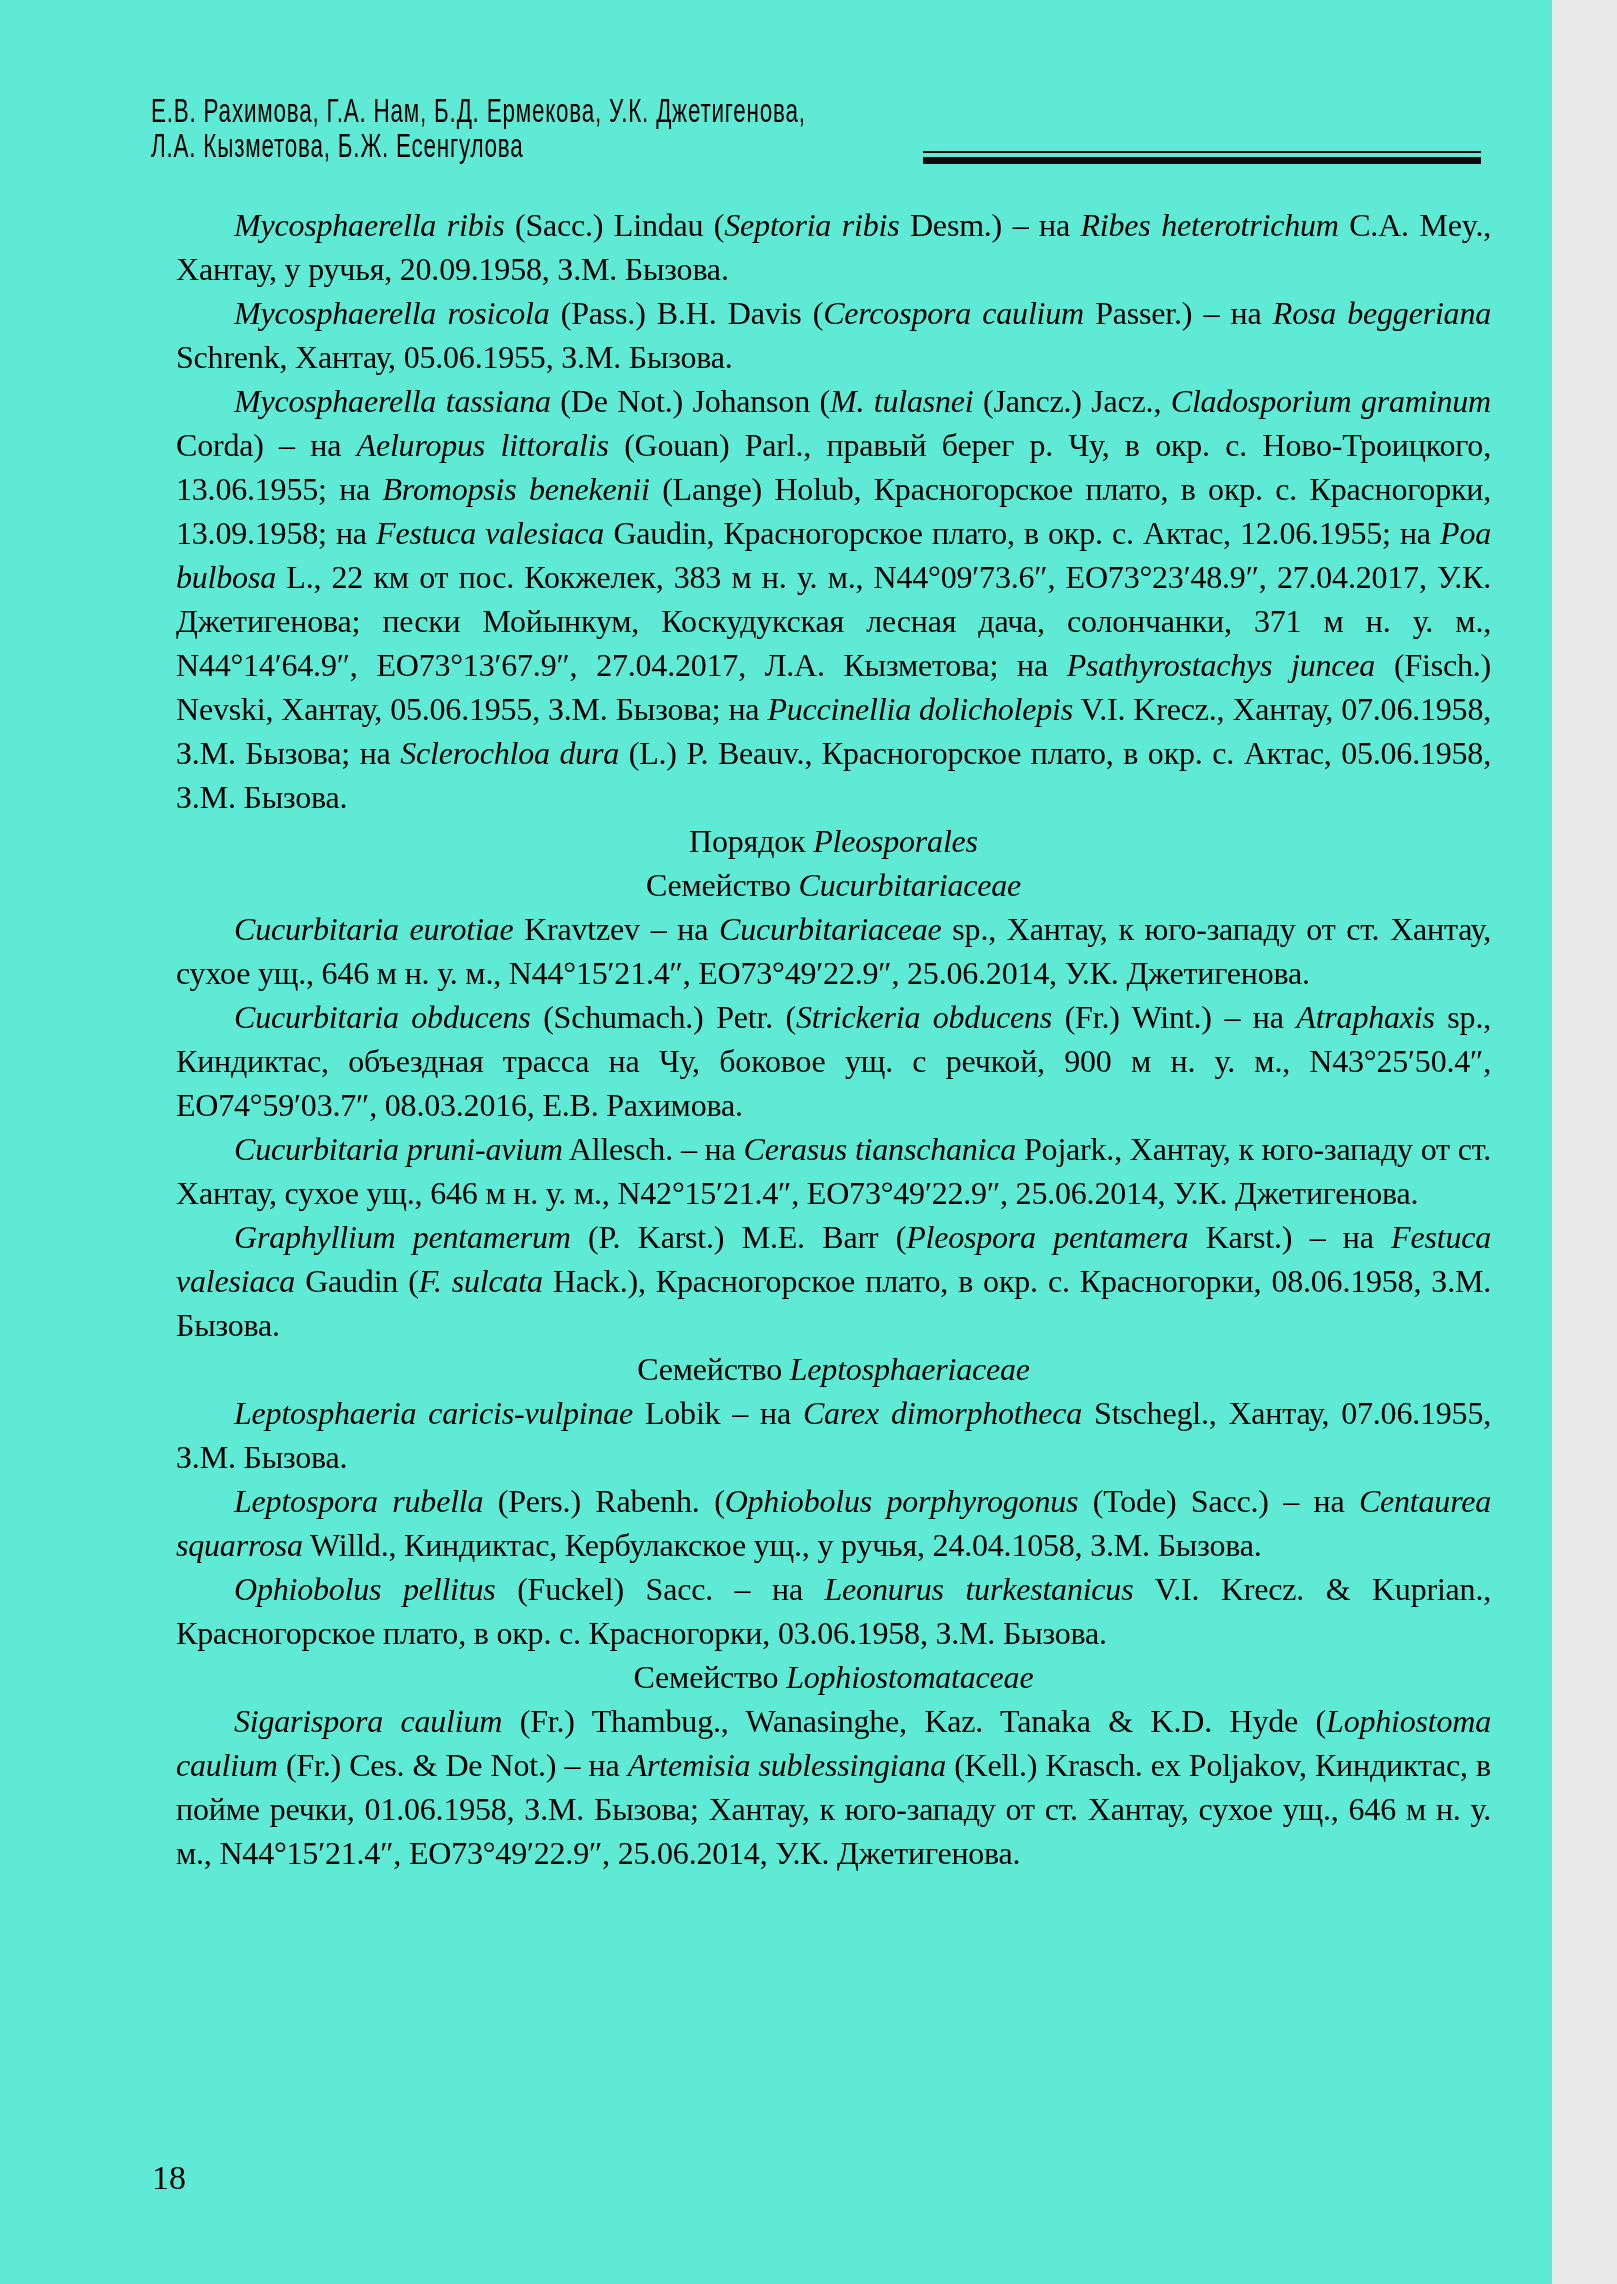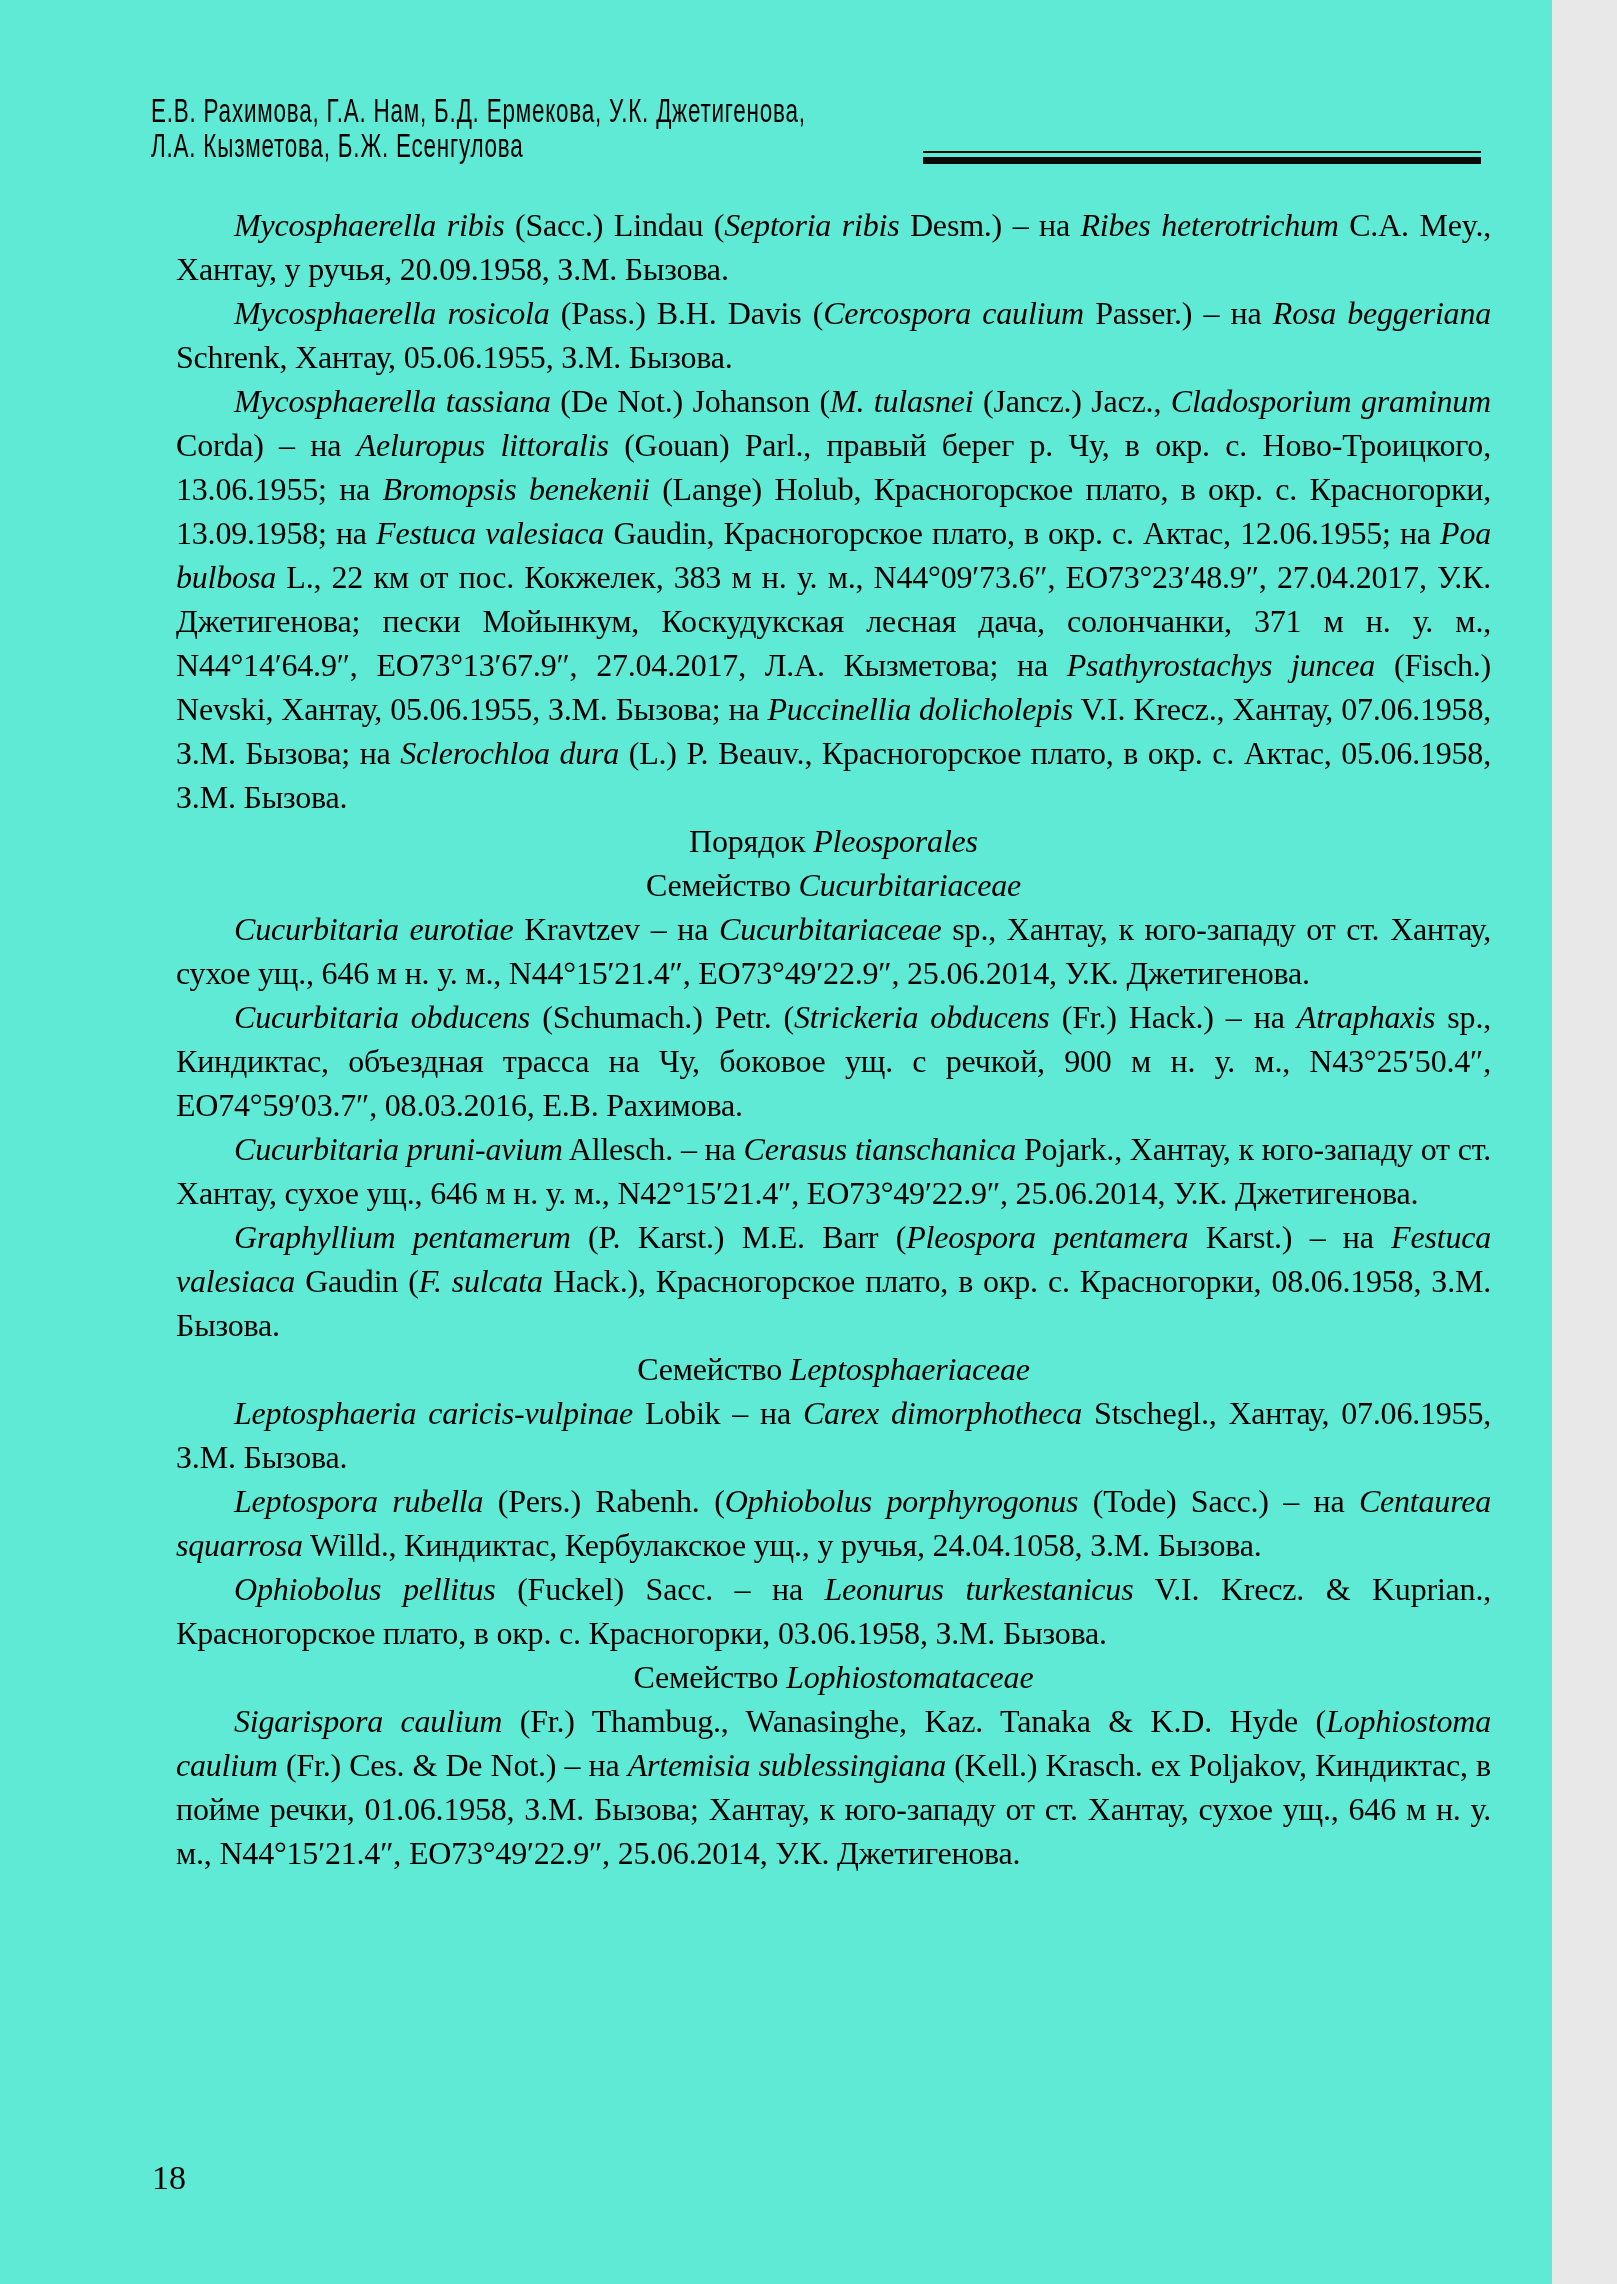--- a/index.html
+++ b/index.html
@@ -74,21 +74,21 @@
     <div class="rule-thick"></div>
   </div>
 
   <div class="body">
       <p class="para"><i>Mycosphaerella ribis</i><span> (Sacc.) Lindau (</span><i>Septoria ribis</i><span> Desm.) – на </span><i>Ribes heterotrichum</i><span> C.A. Mey., Хантау, у ручья, 20.09.1958, З.М. Бызова.</span></p>
       <p class="para"><i>Mycosphaerella rosicola</i><span> (Pass.) B.H. Davis (</span><i>Cercospora caulium</i><span> Passer.) – на </span><i>Rosa beggeriana</i><span> Schrenk, Хантау, 05.06.1955, З.М. Бызова.</span></p>
       <p class="para"><i>Mycosphaerella tassiana</i><span> (De Not.) Johanson (</span><i>M. tulasnei</i><span> (Jancz.) Jacz., </span><i>Cladosporium graminum</i><span> Corda) – на </span><i>Aeluropus littoralis</i><span> (Gouan) Parl., правый берег р. Чу, в окр. с. Ново-Троицкого, 13.06.1955; на </span><i>Bromopsis benekenii</i><span> (Lange) Holub, Красногорское плато, в окр. с. Красногорки, 13.09.1958; на </span><i>Festuca valesiaca</i><span> Gaudin, Красногорское плато, в окр. с. Актас, 12.06.1955; на </span><i>Poa bulbosa</i><span> L., 22 км от пос. Кокжелек, 383 м н. у. м., N44°09′73.6″, EO73°23′48.9″, 27.04.2017, У.К. Джетигенова; пески Мойынкум, Коскудукская лесная дача, солончанки, 371 м н. у. м., N44°14′64.9″, EO73°13′67.9″, 27.04.2017, Л.А. Кызметова; на </span><i>Psathyrostachys juncea</i><span> (Fisch.) Nevski, Хантау, 05.06.1955, З.М. Бызова; на </span><i>Puccinellia dolicholepis</i><span> V.I. Krecz., Хантау, 07.06.1958, З.М. Бызова; на </span><i>Sclerochloa dura</i><span> (L.) P. Beauv., Красногорское плато, в окр. с. Актас, 05.06.1958, З.М. Бызова.</span></p>
       <p class="heading"><span>Порядок </span><i>Pleosporales</i></p>
       <p class="heading"><span>Семейство </span><i>Cucurbitariaceae</i></p>
       <p class="para"><i>Cucurbitaria eurotiae</i><span> Kravtzev – на </span><i>Cucurbitariaceae</i><span> sp., Хантау, к юго-западу от ст. Хантау, сухое ущ., 646 м н. у. м., N44°15′21.4″, EO73°49′22.9″, 25.06.2014, У.К. Джетигенова.</span></p>
-      <p class="para"><i>Cucurbitaria obducens</i><span> (Schumach.) Petr. (</span><i>Strickeria obducens</i><span> (Fr.) Hack.) – на </span><i>Atraphaxis</i><span> sp., Киндиктас, объездная трасса на Чу, боковое ущ. с речкой, 900 м н. у. м., N43°25′50.4″, EO74°59′03.7″, 08.03.2016, Е.В. Рахимова.</span></p>
+      <p class="para"><i>Cucurbitaria obducens</i><span> (Schumach.) Petr. (</span><i>Strickeria obducens</i><span> (Fr.) Wint.) – на </span><i>Atraphaxis</i><span> sp., Киндиктас, объездная трасса на Чу, боковое ущ. с речкой, 900 м н. у. м., N43°25′50.4″, EO74°59′03.7″, 08.03.2016, Е.В. Рахимова.</span></p>
       <p class="para"><i>Cucurbitaria pruni-avium</i><span> Allesch. – на </span><i>Cerasus tianschanica</i><span> Pojark., Хантау, к юго-западу от ст. Хантау, сухое ущ., 646 м н. у. м., N42°15′21.4″, EO73°49′22.9″, 25.06.2014, У.К. Джетигенова.</span></p>
       <p class="para"><i>Graphyllium pentamerum</i><span> (P. Karst.) M.E. Barr (</span><i>Pleospora pentamera</i><span> Karst.) – на </span><i>Festuca valesiaca</i><span> Gaudin (</span><i>F. sulcata</i><span> Hack.), Красногорское плато, в окр. с. Красногорки, 08.06.1958, З.М. Бызова.</span></p>
       <p class="heading"><span>Семейство </span><i>Leptosphaeriaceae</i></p>
       <p class="para"><i>Leptosphaeria caricis-vulpinae</i><span> Lobik – на </span><i>Carex dimorphotheca</i><span> Stschegl., Хантау, 07.06.1955, З.М. Бызова.</span></p>
       <p class="para"><i>Leptospora rubella</i><span> (Pers.) Rabenh. (</span><i>Ophiobolus porphyrogonus</i><span> (Tode) Sacc.) – на </span><i>Centaurea squarrosa</i><span> Willd., Киндиктас, Кербулакское ущ., у ручья, 24.04.1058, З.М. Бызова.</span></p>
       <p class="para"><i>Ophiobolus pellitus</i><span> (Fuckel) Sacc. – на </span><i>Leonurus turkestanicus</i><span> V.I. Krecz. &amp; Kuprian., Красногорское плато, в окр. с. Красногорки, 03.06.1958, З.М. Бызова.</span></p>
       <p class="heading"><span>Семейство </span><i>Lophiostomataceae</i></p>
       <p class="para"><i>Sigarispora caulium</i><span> (Fr.) Thambug., Wanasinghe, Kaz. Tanaka &amp; K.D. Hyde (</span><i>Lophiostoma caulium</i><span> (Fr.) Ces. &amp; De Not.) – на </span><i>Artemisia sublessingiana</i><span> (Kell.) Krasch. ex Poljakov, Киндиктас, в пойме речки, 01.06.1958, З.М. Бызова; Хантау, к юго-западу от ст. Хантау, сухое ущ., 646 м н. у. м., N44°15′21.4″, EO73°49′22.9″, 25.06.2014, У.К. Джетигенова.</span></p>
     </div>
 

